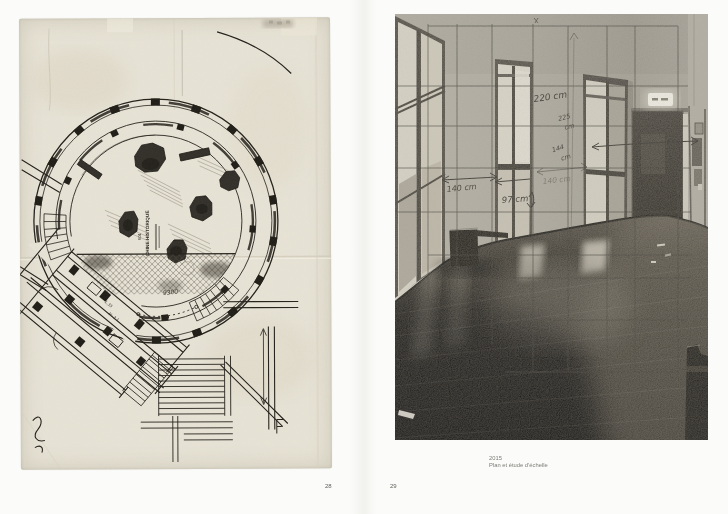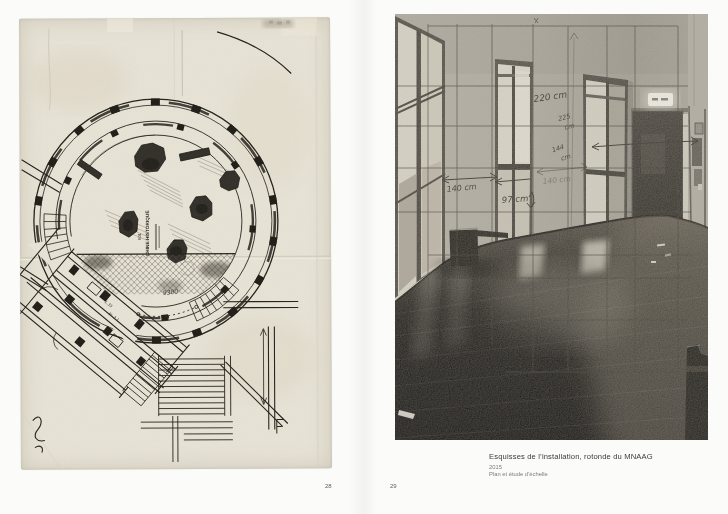--- a/index.html
+++ b/index.html
@@ -394,19 +394,18 @@
         <text class="hand" x="52" y="178" transform="rotate(-6 52 178)" font-size="8" font-style="italic" fill="#2b2822" font-family="DejaVu Sans, sans-serif">140 cm</text>
         <text class="hand" x="107" y="189" transform="rotate(-4 107 189)" font-size="8.5" font-style="italic" fill="#2b2822" font-family="DejaVu Sans, sans-serif">97 cm</text>
         <text class="hand" x="148" y="170" transform="rotate(-6 148 170)" font-size="7.5" font-style="italic" fill="#2b2822" opacity="0.45" font-family="DejaVu Sans, sans-serif">140 cm</text>
       </g>
 
       <rect x="0" y="0" width="313" height="426" filter="url(#grain)" opacity="0.3"></rect>
     </svg>
   </div>
 
   <div class="caption">
-    <div class="t">Esquisses de l’installation, rotonde du MNAAG</div>
     <div class="y">2015</div>
     <div class="m">Plan et étude d’échelle</div>
   </div>
   <div class="pgnum pg-left">28</div>
   <div class="pgnum pg-right">29</div>
 </div>
 
 </body></html>

